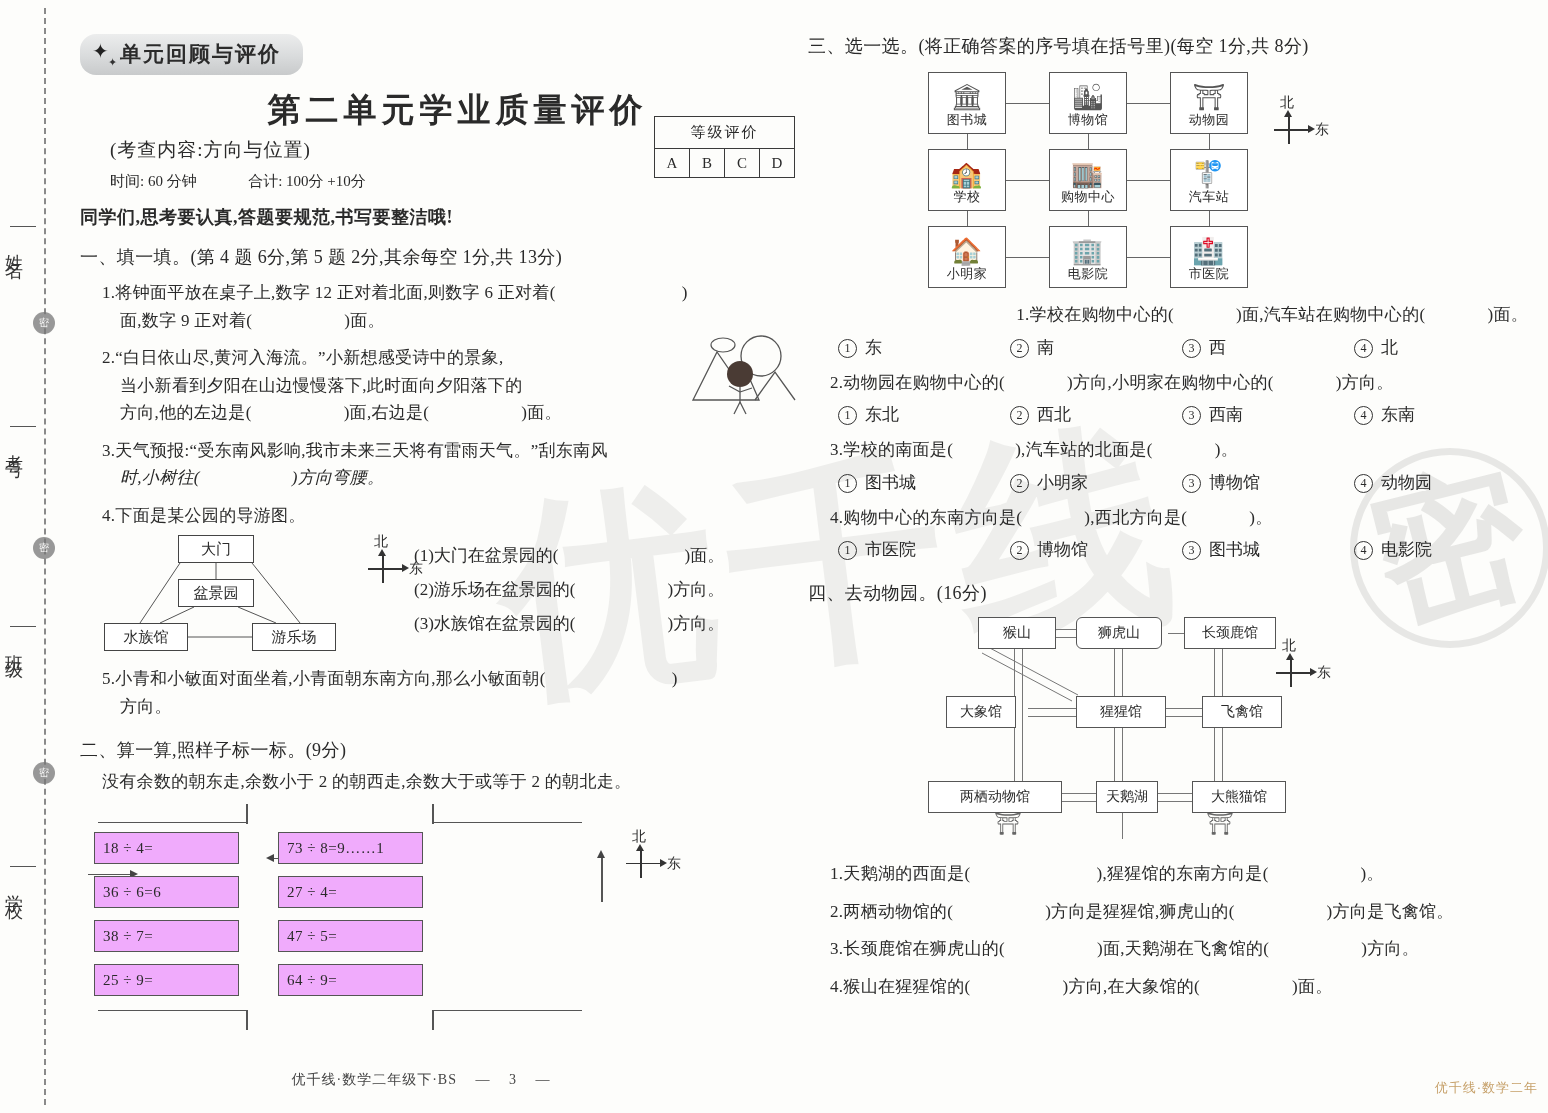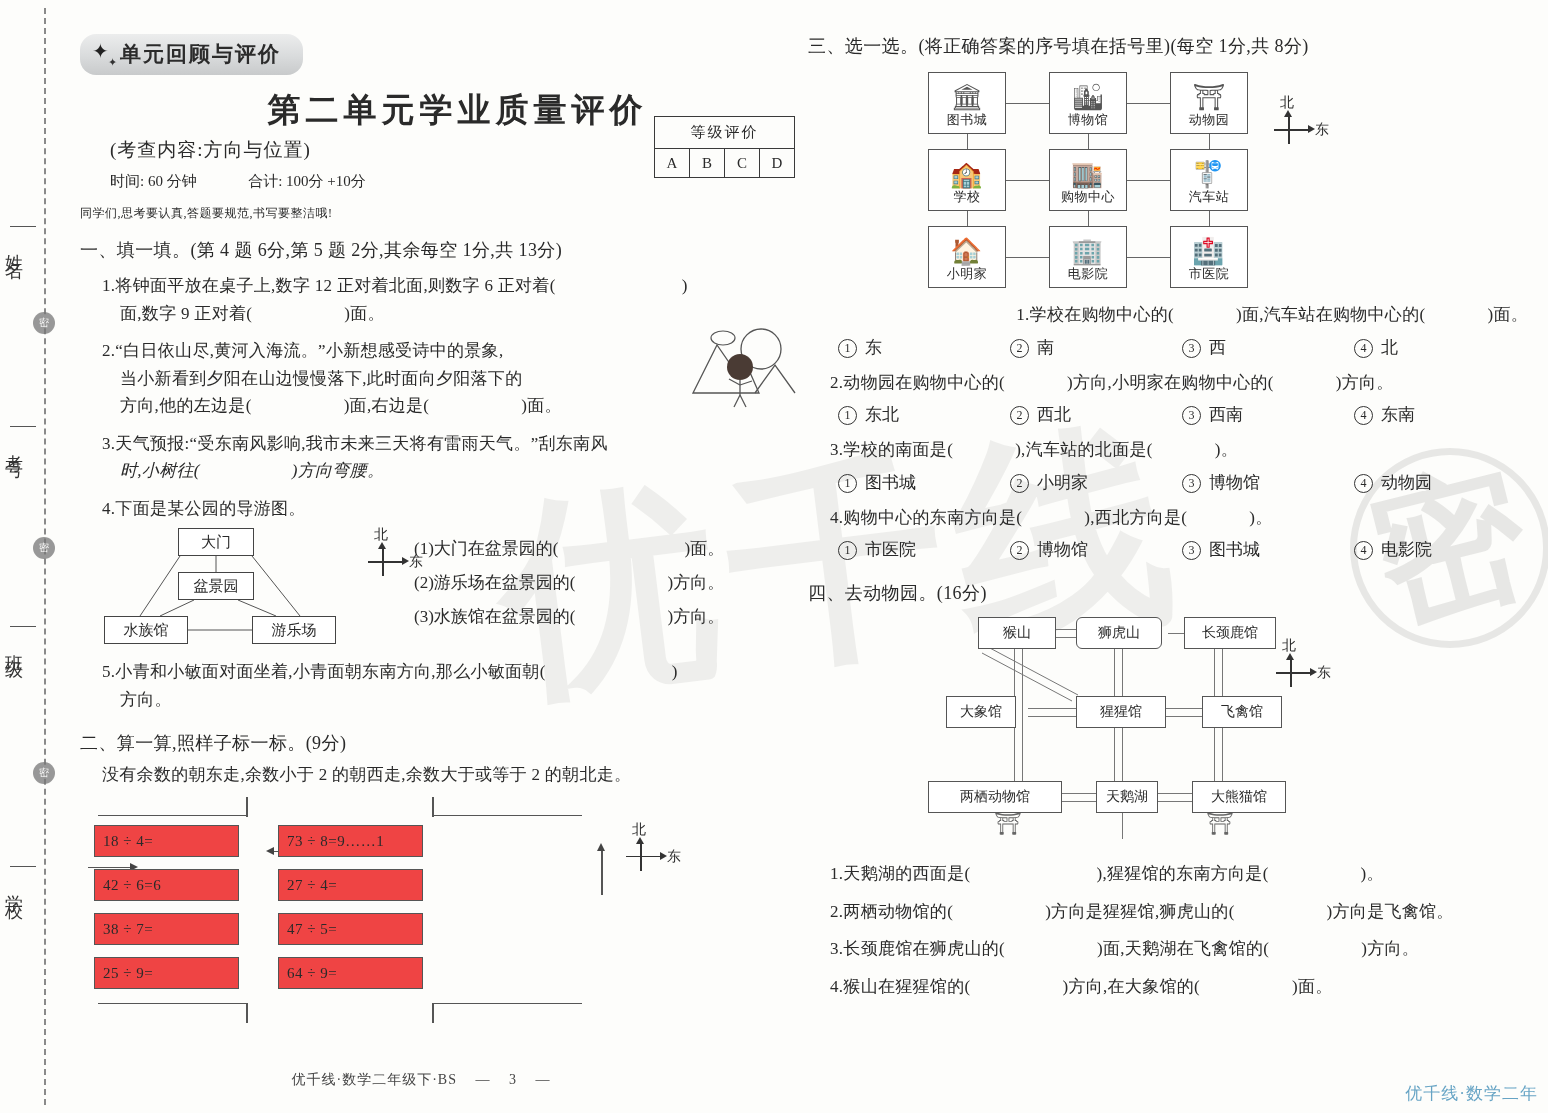--- a/index.html
+++ b/index.html
@@ -55,21 +55,21 @@
   .spark { position:absolute; left:12px; top:5px; font-size:20px; color:#222; }
   .spark2 { position:absolute; left:28px; top:22px; font-size:11px; color:#333; }
 
   .title {
     text-align:center; font-size:33px; letter-spacing:5px; font-weight:bold;
     margin:10px 0 4px 0; padding-left:40px;
   }
   .subtitle { text-align:left; font-size:19px; letter-spacing:1px; padding-left:30px;}
   .meta { font-size:15px; margin-top:9px; padding-left:30px;}
   .meta span.gap { display:inline-block; width:44px; }
-  .greeting { font-size:12px; margin-top:14px; letter-spacing:.5px; }
+  .greeting { font-size:18px; margin-top:14px; letter-spacing:.5px;font-weight:bold; }
 
   
   .grade-tbl {
     position:absolute; right:0px; top:82px;
     border-collapse:collapse; font-size:14px;
   }
   .grade-tbl td { border:1px solid #3a3a3a; text-align:center; }
   .grade-tbl .gt-head { height:32px; width:140px; font-size:15px; letter-spacing:2px;}
   .grade-tbl .gt-cell { height:29px; width:35px; font-size:15px; }
 
@@ -102,21 +102,21 @@
 
   
   .park { position:relative; width:250px; height:118px; margin-top:6px; }
   .pbox { position:absolute; border:1px solid #444; background:#fff;
           font-size:15px; text-align:center; line-height:26px; height:28px; z-index:2; }
 
   
   .divgrid { position:relative; margin-top:20px; height:200px; }
   .dcol { position:absolute; width:145px; }
   .dbox { border:1px solid #555; height:32px; line-height:30px; font-size:15px;
-          padding-left:8px; margin-bottom:12px; background:#ef4444; letter-spacing:.5px;}
+          padding-left:8px; margin-bottom:12px; background:#f0abfc; letter-spacing:.5px;}
   .path { position:absolute; background:#555; }
   .arrowhead { position:absolute; width:0;height:0; }
 
   
   .bgrid { position:relative; width:320px; height:215px; margin:14px 0 0 120px; }
   .bcell { position:absolute; width:78px; height:62px; border:1px solid #555;
            background:#fff; z-index:2; }
   .bcell .bimg { height:38px; display:flex; align-items:flex-end; justify-content:center;
                  font-size:26px; color:#555; line-height:1; }
   .bcell .blab { font-size:13px; text-align:center; letter-spacing:.5px; }
@@ -126,22 +126,22 @@
   .zoo { position:relative; width:390px; height:225px; margin:12px 0 0 110px; }
   .zbox { position:absolute; border:1px solid #555; background:#fff;
           font-size:14px; text-align:center; line-height:30px; height:32px; z-index:3; }
   .zconn { position:absolute; background:#777; z-index:1; }
   .zgate { position:absolute; font-size:22px; color:#666; z-index:2; }
 
   
   .footer { position:absolute; left:0; right:0; bottom:24px; text-align:center;
             font-size:14px; color:#444; letter-spacing:1px; }
   .footer .pg { margin:0 14px; }
-  .footer-ghost { position:absolute; right:10px; bottom:8px; font-size:17px;
-                  color:#0369a1; opacity:.6; letter-spacing:1px; }
+  .footer-ghost { position:absolute; right:10px; bottom:16px; font-size:13px;
+                  color:#a16207; opacity:.6; letter-spacing:1px; }
 </style>
 </head>
 <body>
 
 <div class="wm wm-brand">优千线</div>
 <div class="wm-seal">
   <span>密</span>
 </div>
 
 <div class="margin-strip">
@@ -317,21 +317,21 @@
       <div class="arrowhead" style="left:50px; top:54px; border-top:4px solid transparent;border-bottom:4px solid transparent;border-left:8px solid #444;"></div>
 
       <div class="path" style="left:192px; top:42px; width:44px; height:1.5px;"></div>
       <div class="arrowhead" style="left:186px; top:38px; border-top:4px solid transparent;border-bottom:4px solid transparent;border-right:8px solid #444;"></div>
 
       <div class="path" style="left:521px; top:42px; width:1.5px; height:44px;"></div>
       <div class="arrowhead" style="left:517px; top:34px; border-left:4px solid transparent;border-right:4px solid transparent;border-bottom:8px solid #444;"></div>
 
       <div class="dcol" style="left:14px; top:16px;">
         <div class="dbox">18 ÷ 4=</div>
-        <div class="dbox">42 ÷ 6=6</div>
+        <div class="dbox">36 ÷ 6=6</div>
         <div class="dbox">38 ÷ 7=</div>
         <div class="dbox">25 ÷ 9=</div>
       </div>
       <div class="dcol" style="left:198px; top:16px;">
         <div class="dbox">73 ÷ 8=9……1</div>
         <div class="dbox">27 ÷ 4=</div>
         <div class="dbox">47 ÷ 5=</div>
         <div class="dbox">64 ÷ 9=</div>
       </div>
 

